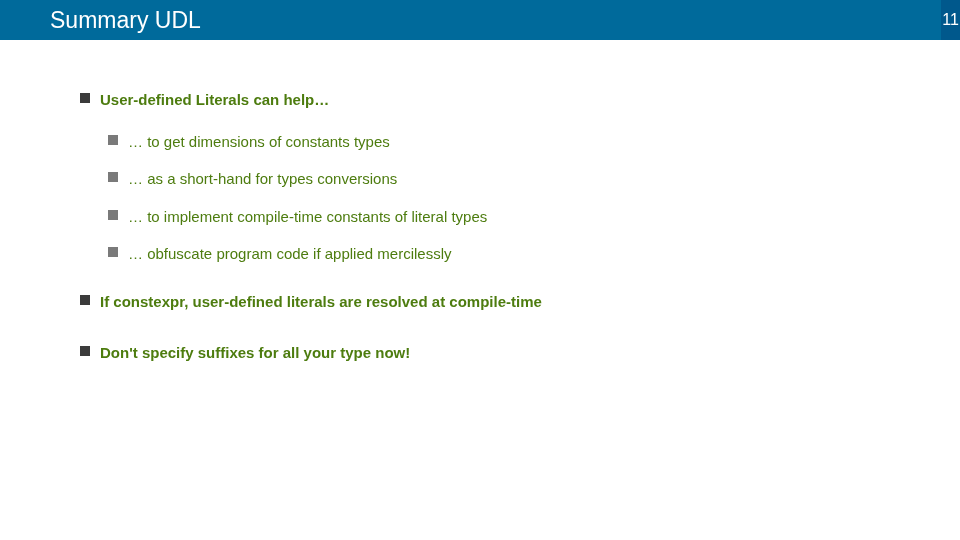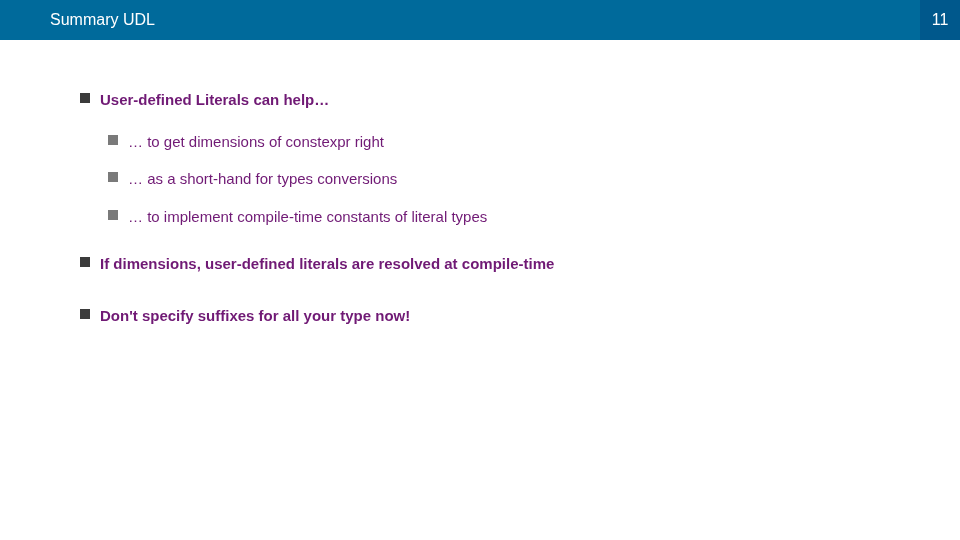--- a/index.html
+++ b/index.html
@@ -16,50 +16,50 @@
     width: 960px;
     height: 540px;
   }
   .header {
     display: flex;
     height: 40px;
   }
   .title-box {
     background: #006a9b;
     color: #ffffff;
-    font-size: 16px;
+    font-size: 23px;
     font-weight: 400;
     padding-left: 50px;
     display: flex;
     align-items: center;
     flex: 1;
   }
   .pagenum-box {
     background: #00588c;
     color: #ffffff;
-    width: 40px;
+    width: 19px;
     display: flex;
     align-items: center;
     justify-content: center;
     font-size: 16px;
   }
   .content {
     padding: 50px 40px 0 80px;
   }
   ul {
     list-style: none;
     padding: 0;
     margin: 0;
   }
   li {
     position: relative;
     padding-left: 20px;
     margin-bottom: 18px;
     font-size: 15px;
-    color: #701a75;
+    color: #4d7c0f;
     line-height: 1.3;
   }
   li::before {
     content: "";
     position: absolute;
     left: 0;
     top: 3px;
     width: 10px;
     height: 10px;
     background: #3b3b3b;
@@ -91,33 +91,36 @@
       <span>11</span>
     </div>
   </div>
 
   <div class="content">
     <ul>
       <li class="top">
         <span>User-defined Literals can help…</span>
       </li>
       <li class="sub">
-        <span>… to get dimensions of constexpr right</span>
+        <span>… to get dimensions of constants types</span>
       </li>
       <li class="sub">
         <span>… as a short-hand for types conversions</span>
       </li>
       <li class="sub">
         <span>… to implement compile-time constants of literal types</span>
       </li>
+      <li class="sub">
+        <span>… obfuscate program code if applied mercilessly</span>
+      </li>
 
       <div class="group-gap"></div>
 
       <li class="top">
-        <span>If dimensions, user-defined literals are resolved at compile-time</span>
+        <span>If constexpr, user-defined literals are resolved at compile-time</span>
       </li>
 
       <div class="group-gap"></div>
 
       <li class="top">
         <span>Don't specify suffixes for all your type now!</span>
       </li>
     </ul>
   </div>
 </div>

